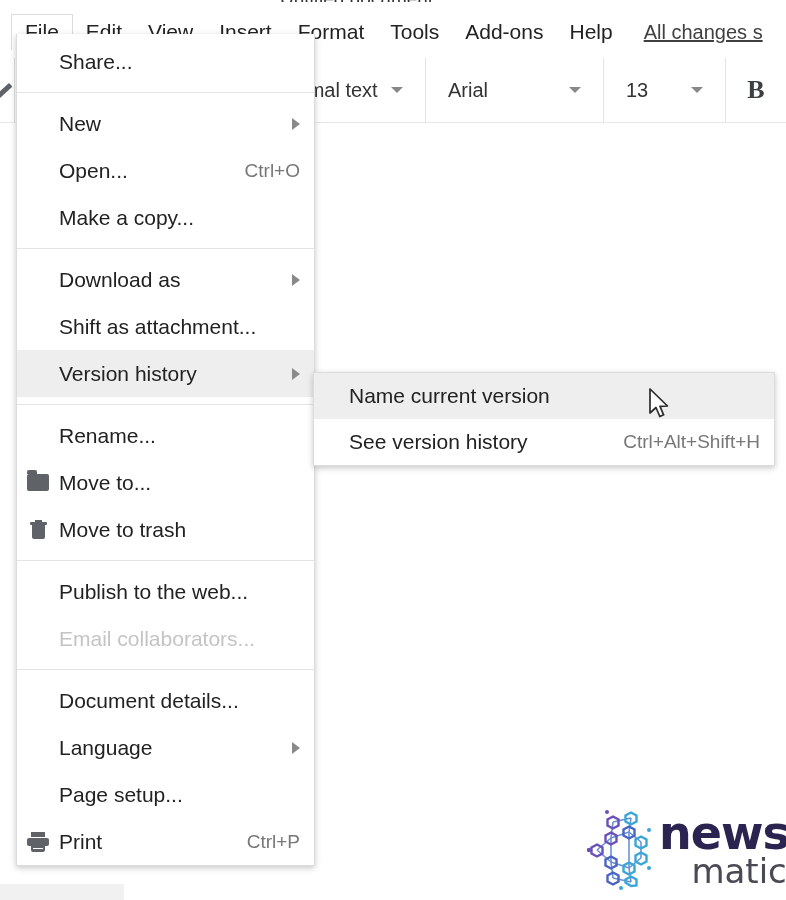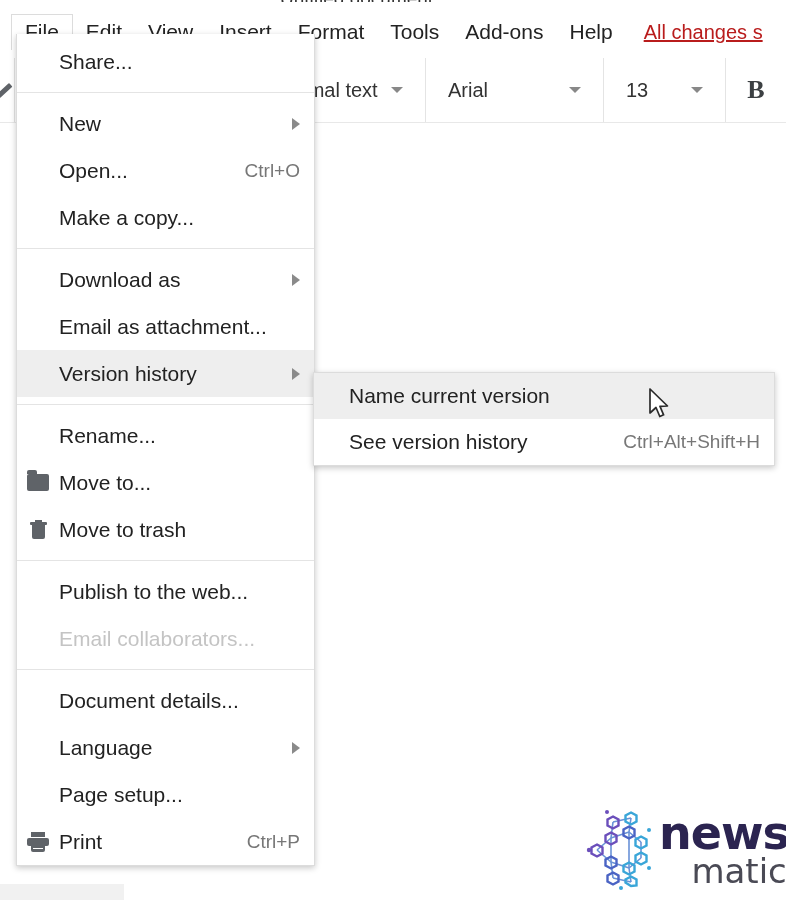--- a/index.html
+++ b/index.html
@@ -44,21 +44,21 @@
   .menubar-item.first { margin-left: 11px; }
   .menubar-item.open {
     background: #ffffff;
     border-left: 1px solid #dcdcdc;
     border-top: 1px solid #dcdcdc;
     border-right: 1px solid #dcdcdc;
     z-index: 40;
   }
   #save-status {
     font-size: 20px;
-    color: #b91c1c;
+    color: #404040;
     text-decoration: underline;
     margin-left: 18px;
     white-space: nowrap;
   }
 
   
   #toolbar {
     position: absolute;
     left: 0; top: 58px;
     width: 786px; height: 64px;
@@ -411,21 +411,21 @@
     <div class="sep"></div>
 
     <div>
       <div class="mi">
         <span class="mi-icon"></span>
         <span class="mi-label">Download as</span>
         <span class="mi-arrow"></span>
       </div>
       <div class="mi">
         <span class="mi-icon"></span>
-        <span class="mi-label">Email as attachment...</span>
+        <span class="mi-label">Shift as attachment...</span>
       </div>
       <div class="mi hl">
         <span class="mi-icon"></span>
         <span class="mi-label">Version history</span>
         <span class="mi-arrow"></span>
       </div>
     </div>
     <div class="sep"></div>
 
     <div>

